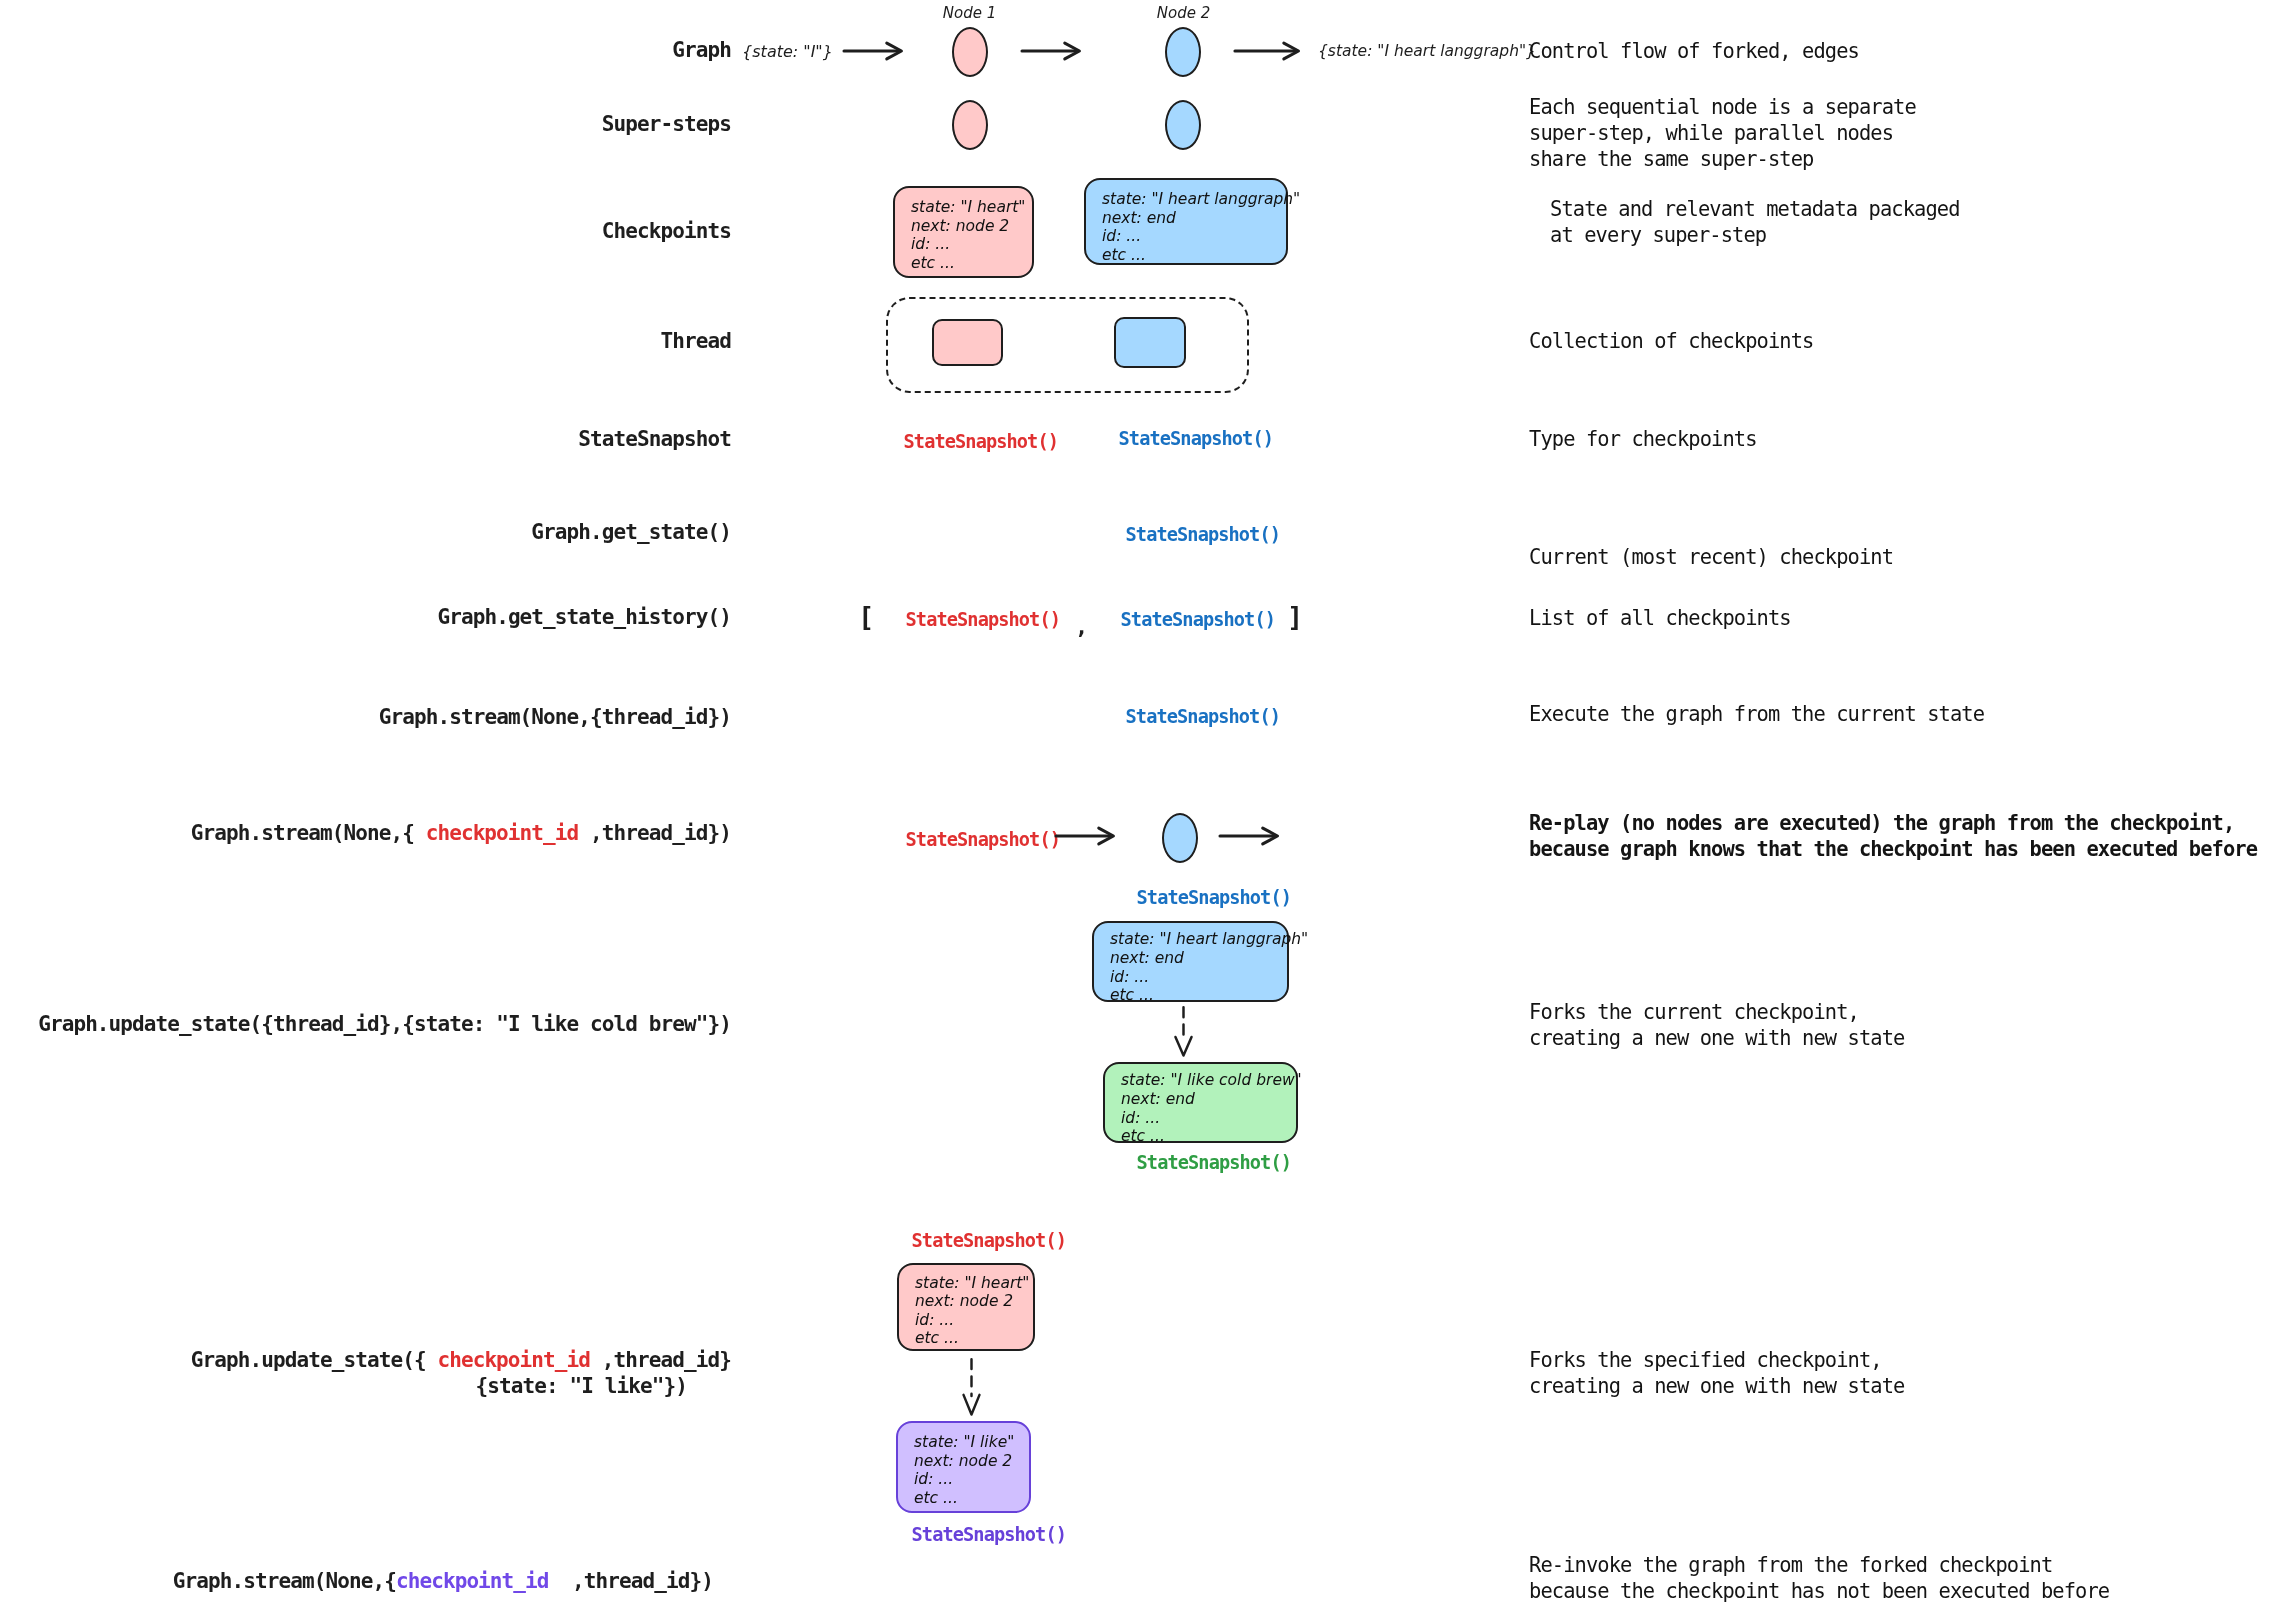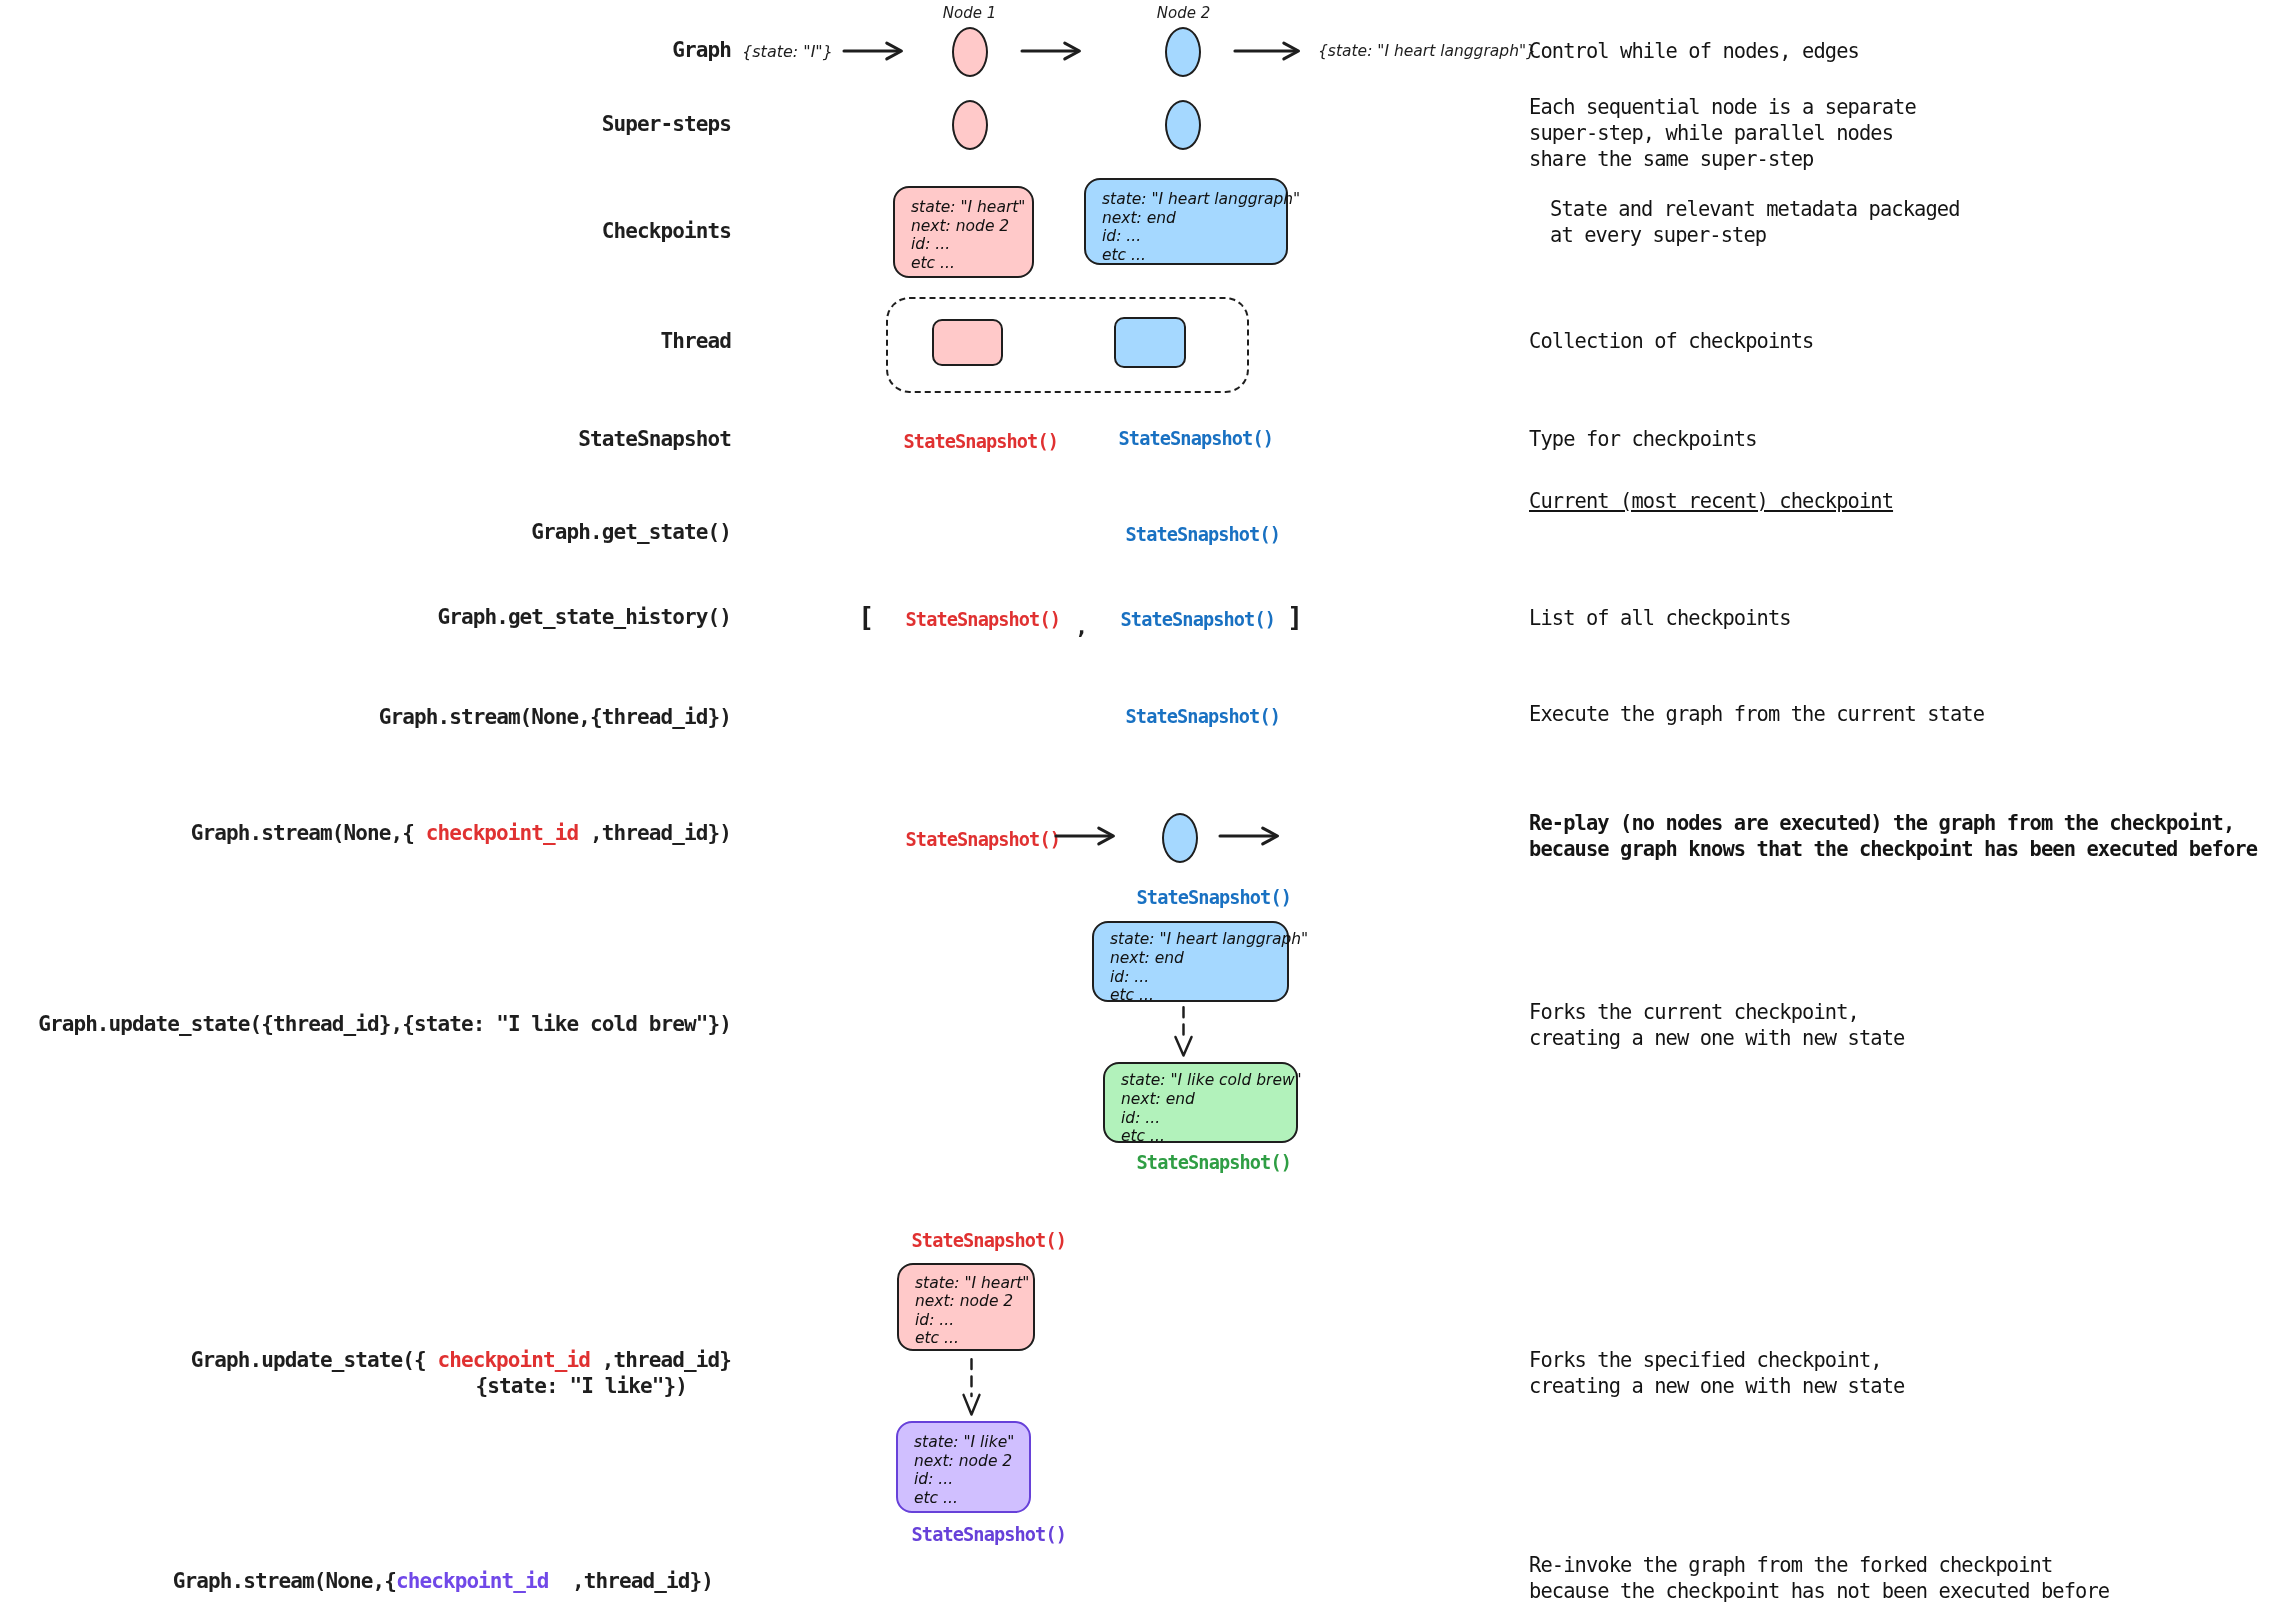--- a/index.html
+++ b/index.html
@@ -65,21 +65,21 @@
   <svg class="arrow" style="left:1019px;top:40px;" width="72" height="22" viewBox="0 0 116 36">
       <line x1="4" y1="18" x2="92" y2="18" stroke="currentColor" stroke-width="5" stroke-linecap="round"></line>
       <polyline points="74,5 98,18 74,31" fill="none" stroke="currentColor" stroke-width="5" stroke-linecap="round" stroke-linejoin="round"></polyline>
     </svg>
   <div class="node blue" style="left:1165px;top:27px;"></div>
   <svg class="arrow" style="left:1232px;top:40px;" width="78" height="22" viewBox="0 0 126 36">
       <line x1="4" y1="18" x2="102" y2="18" stroke="currentColor" stroke-width="5" stroke-linecap="round"></line>
       <polyline points="84,5 108,18 84,31" fill="none" stroke="currentColor" stroke-width="5" stroke-linecap="round" stroke-linejoin="round"></polyline>
     </svg>
   <div class="hand" style="left:1318px;top:42px;width:176px;font-size:15.5px;">{state: "I heart langgraph"}</div>
-  <div class="desc" style="top:38px;">Control while of nodes, edges</div>
+  <div class="desc" style="top:38px;">Control flow of forked, edges</div>
 
   <div class="code-label" style="right:1564px;top:112px;">Super-steps</div>
   <div class="node pink" style="left:952px;top:100px;"></div>
   <div class="node blue" style="left:1165px;top:100px;"></div>
   <div class="desc" style="top:94px;">Each sequential node is a separate
 super-step, while parallel nodes
 share the same super-step</div>
 
   <div class="code-label" style="right:1564px;top:219px;">Checkpoints</div>
   <div class="cbox pink" style="left:893px;top:186px;width:141px;height:92px;">
@@ -103,21 +103,21 @@
   <div class="sq blue" style="left:1114px;top:317px;width:72px;height:51px;"></div>
   <div class="desc" style="top:328px;">Collection of checkpoints</div>
 
   <div class="code-label" style="right:1564px;top:427px;">StateSnapshot</div>
   <div class="snap red" style="left:872px;top:429px;">StateSnapshot()</div>
   <div class="snap blue" style="left:1087px;top:426px;">StateSnapshot()</div>
   <div class="desc" style="top:426px;">Type for checkpoints</div>
 
   <div class="code-label" style="right:1564px;top:520px;">Graph.get_state()</div>
   <div class="snap blue" style="left:1094px;top:522px;">StateSnapshot()</div>
-  <div class="desc" style="top:488px;text-decoration:underline;">Current (most recent) checkpoint</div>
+  <div class="desc" style="top:544px;">Current (most recent) checkpoint</div>
 
   <div class="code-label" style="right:1564px;top:605px;">Graph.get_state_history()</div>
   <div class="bracket" style="left:858px;top:602px;">[</div>
   <div class="snap red" style="left:880px;top:607px;width:180px;">StateSnapshot()</div>
   <div class="bracket" style="left:1075px;top:612px;font-size:22px;">,</div>
   <div class="snap blue" style="left:1095px;top:607px;width:180px;">StateSnapshot()</div>
   <div class="bracket" style="left:1287px;top:602px;">]</div>
   <div class="desc" style="top:605px;">List of all checkpoints</div>
 
   <div class="code-label" style="right:1564px;top:705px;text-align:right;">Graph.stream(None,{thread_id})</div>

